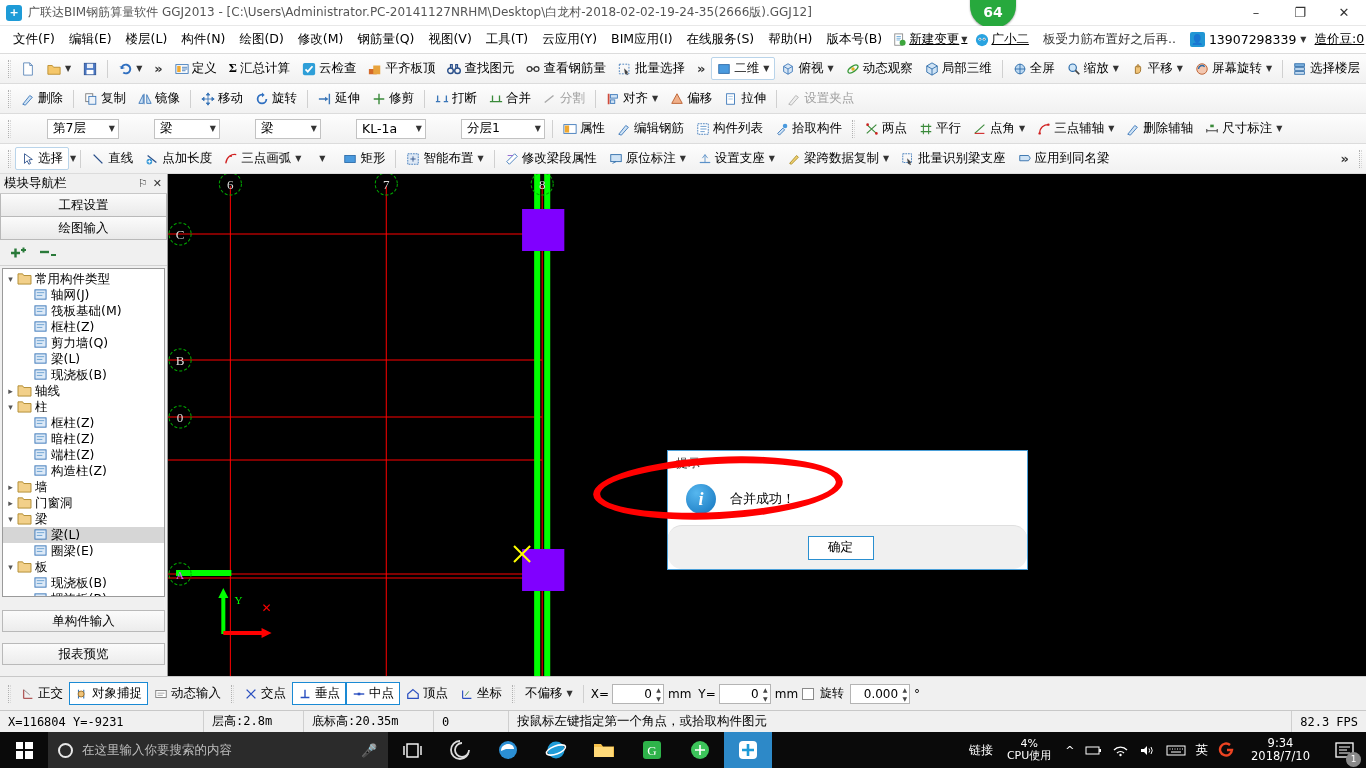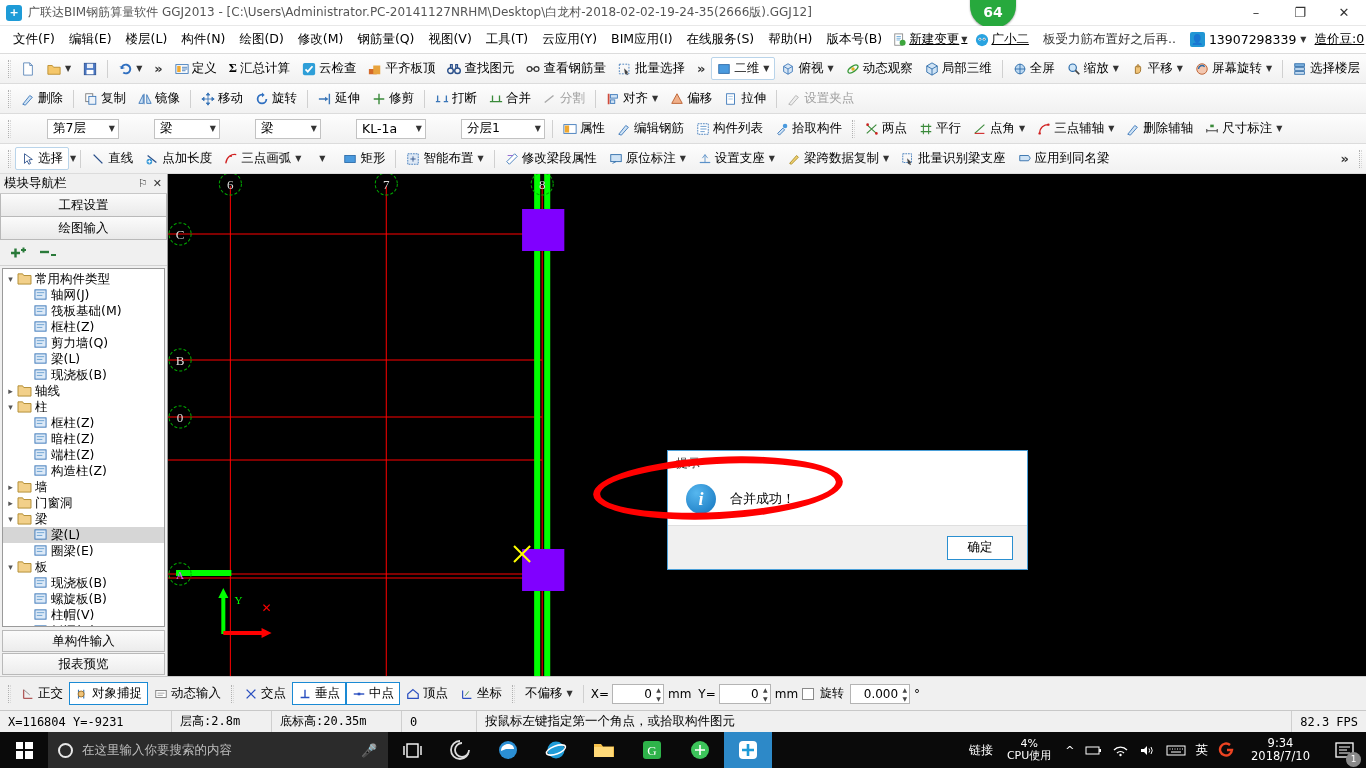--- a/index.html
+++ b/index.html
@@ -76,34 +76,34 @@
   .sb-tools{ height:26px;background:#f0f0f0;display:flex;align-items:center;gap:10px;padding-left:8px;
              border-bottom:1px solid #d2d2d2;}
   .tree{ flex:1; background:#fff; border:1px solid #9a9a9a; margin:2px; overflow:hidden; padding-top:2px;}
   .tr{ display:flex;align-items:center;height:16px;font-size:12.5px;white-space:nowrap;padding-left:2px;}
   .tr.sel{ background:#d6d6d6; }
   .tw{ width:11px;text-align:center;color:#555;font-size:9px;flex:none;}
   .ti{ width:16px;height:14px;flex:none;margin-right:3px;text-align:center;}
   .ind{ display:inline-block;flex:none;}
   .sb-btm{ }
   .sb-btn{ height:22px;background:linear-gradient(#fbfbfb,#ececec);border:1px solid #b9b9b9;
-           margin:1px 2px;display:flex;align-items:center;justify-content:center;font-size:12.5px;}
+           margin:11px 2px;display:flex;align-items:center;justify-content:center;font-size:12.5px;}
 
   .canvaswrap{ flex:1; position:relative; background:#000; overflow:hidden;}
 
   
   .dlg{ position:absolute;left:499px;top:276px;width:361px;height:120px;background:#fff;
         border:1px solid #4a9fd8; box-shadow:0 1px 6px rgba(0,0,0,.4); z-index:30;}
   .dlg-t{ font-size:12px;color:#333;padding:4px 8px 0;}
   .dlg-b{ display:flex;align-items:center;gap:14px;padding:12px 0 0 18px;}
   .dlg-ico{ width:30px;height:30px;border-radius:50%;background:radial-gradient(circle at 35% 30%,#56b7ef,#1273bd);
             color:#fff;font-style:italic;font-weight:bold;font-size:18px;text-align:center;line-height:30px;font-family:"Liberation Serif",serif;}
   .dlg-msg{ font-size:13px;color:#000;}
   .dlg-f{ position:absolute;left:0;right:0;bottom:0;height:44px;background:#f0f0f0;
-          border-top:1px solid #dfdfdf;display:flex;align-items:center;justify-content:flex-end;padding-right:14px;}
+          border-top:1px solid #dfdfdf;display:flex;align-items:center;justify-content:center;padding-right:14px;border-radius:14px;}
   .dlg-ok{ width:66px;height:24px;background:#fff;border:1px solid #2a8fd0;font-size:12.5px;
            display:flex;align-items:center;justify-content:center;}
   .annot{ position:absolute;left:425px;top:283px;width:250px;height:62px;border:7px solid #ff0000;
           border-radius:50%;z-index:40;pointer-events:none;transform:rotate(-3deg);}
 
   
   .snapbar{ height:34px;background:#f0f0f0;border-top:1px solid #c8c8c8;display:flex;align-items:center;
             padding-left:4px;white-space:nowrap;}
   .snap{ display:flex;align-items:center;gap:3px;padding:2px 5px;font-size:12.5px;border:1px solid transparent;}
   .snap.on{ background:#ffffff;border:1px solid #1a8ad4;}
@@ -1026,21 +1026,21 @@
     <span style="margin:0 3px;">Y=</span>
     <div class="spin">0</div>
     <span style="margin:0 4px;">mm</span>
     <span class="cbx"></span>
     <span style="margin:0 6px;">旋转</span>
     <div class="spin" style="width:60px">0.000</div>
     <span style="margin-left:4px;">°</span>
   </div>
 
   <div class="statusbar">
-    <div class="sbcell" style="width:172px">X=116804  Y=-9231</div>
+    <div class="sbcell" style="width:204px">X=116804  Y=-9231</div>
     <div class="sbcell" style="width:100px">层高:2.8m</div>
     <div class="sbcell" style="width:130px">底标高:20.35m</div>
     <div class="sbcell" style="width:75px">0</div>
     <div class="sbcell msg">按鼠标左键指定第一个角点，或拾取构件图元</div>
     <div class="sbcell fps">82.3 FPS</div>
   </div>
 
   <div class="taskbar">
     <div class="start">
       <div class="wlogo">

